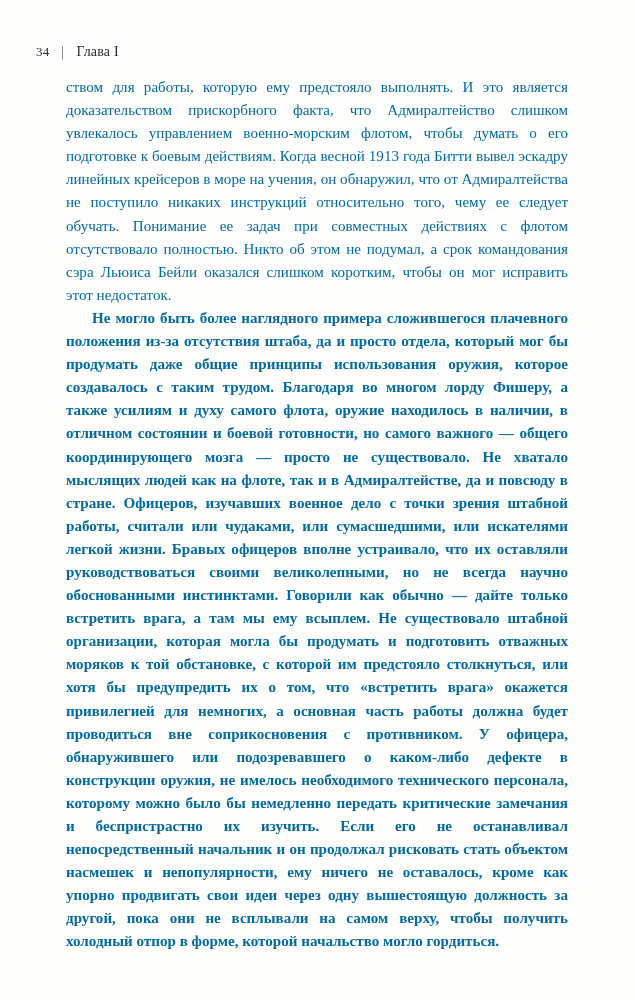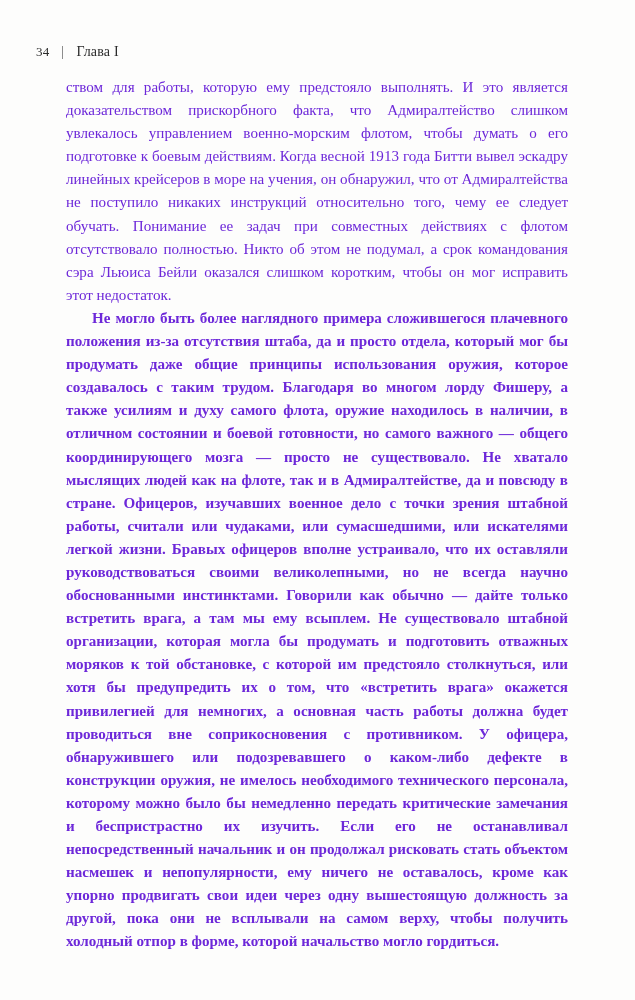--- a/index.html
+++ b/index.html
@@ -46,21 +46,21 @@
   .body {
     position: absolute;
     top: 76px;
     left: 66px;
     width: 502px;
     font-size: 15.1px;
     line-height: 23.1px;
     text-align: justify;
     text-justify: inter-word;
     hyphens: manual;
-    color: #6d28d9;
+    color: #0369a1;
   }
   .body p {
     margin: 0;
     text-indent: 0;
   }
   .body p + p {
     text-indent: 26px;
     font-weight: bold;
   }
 </style>

